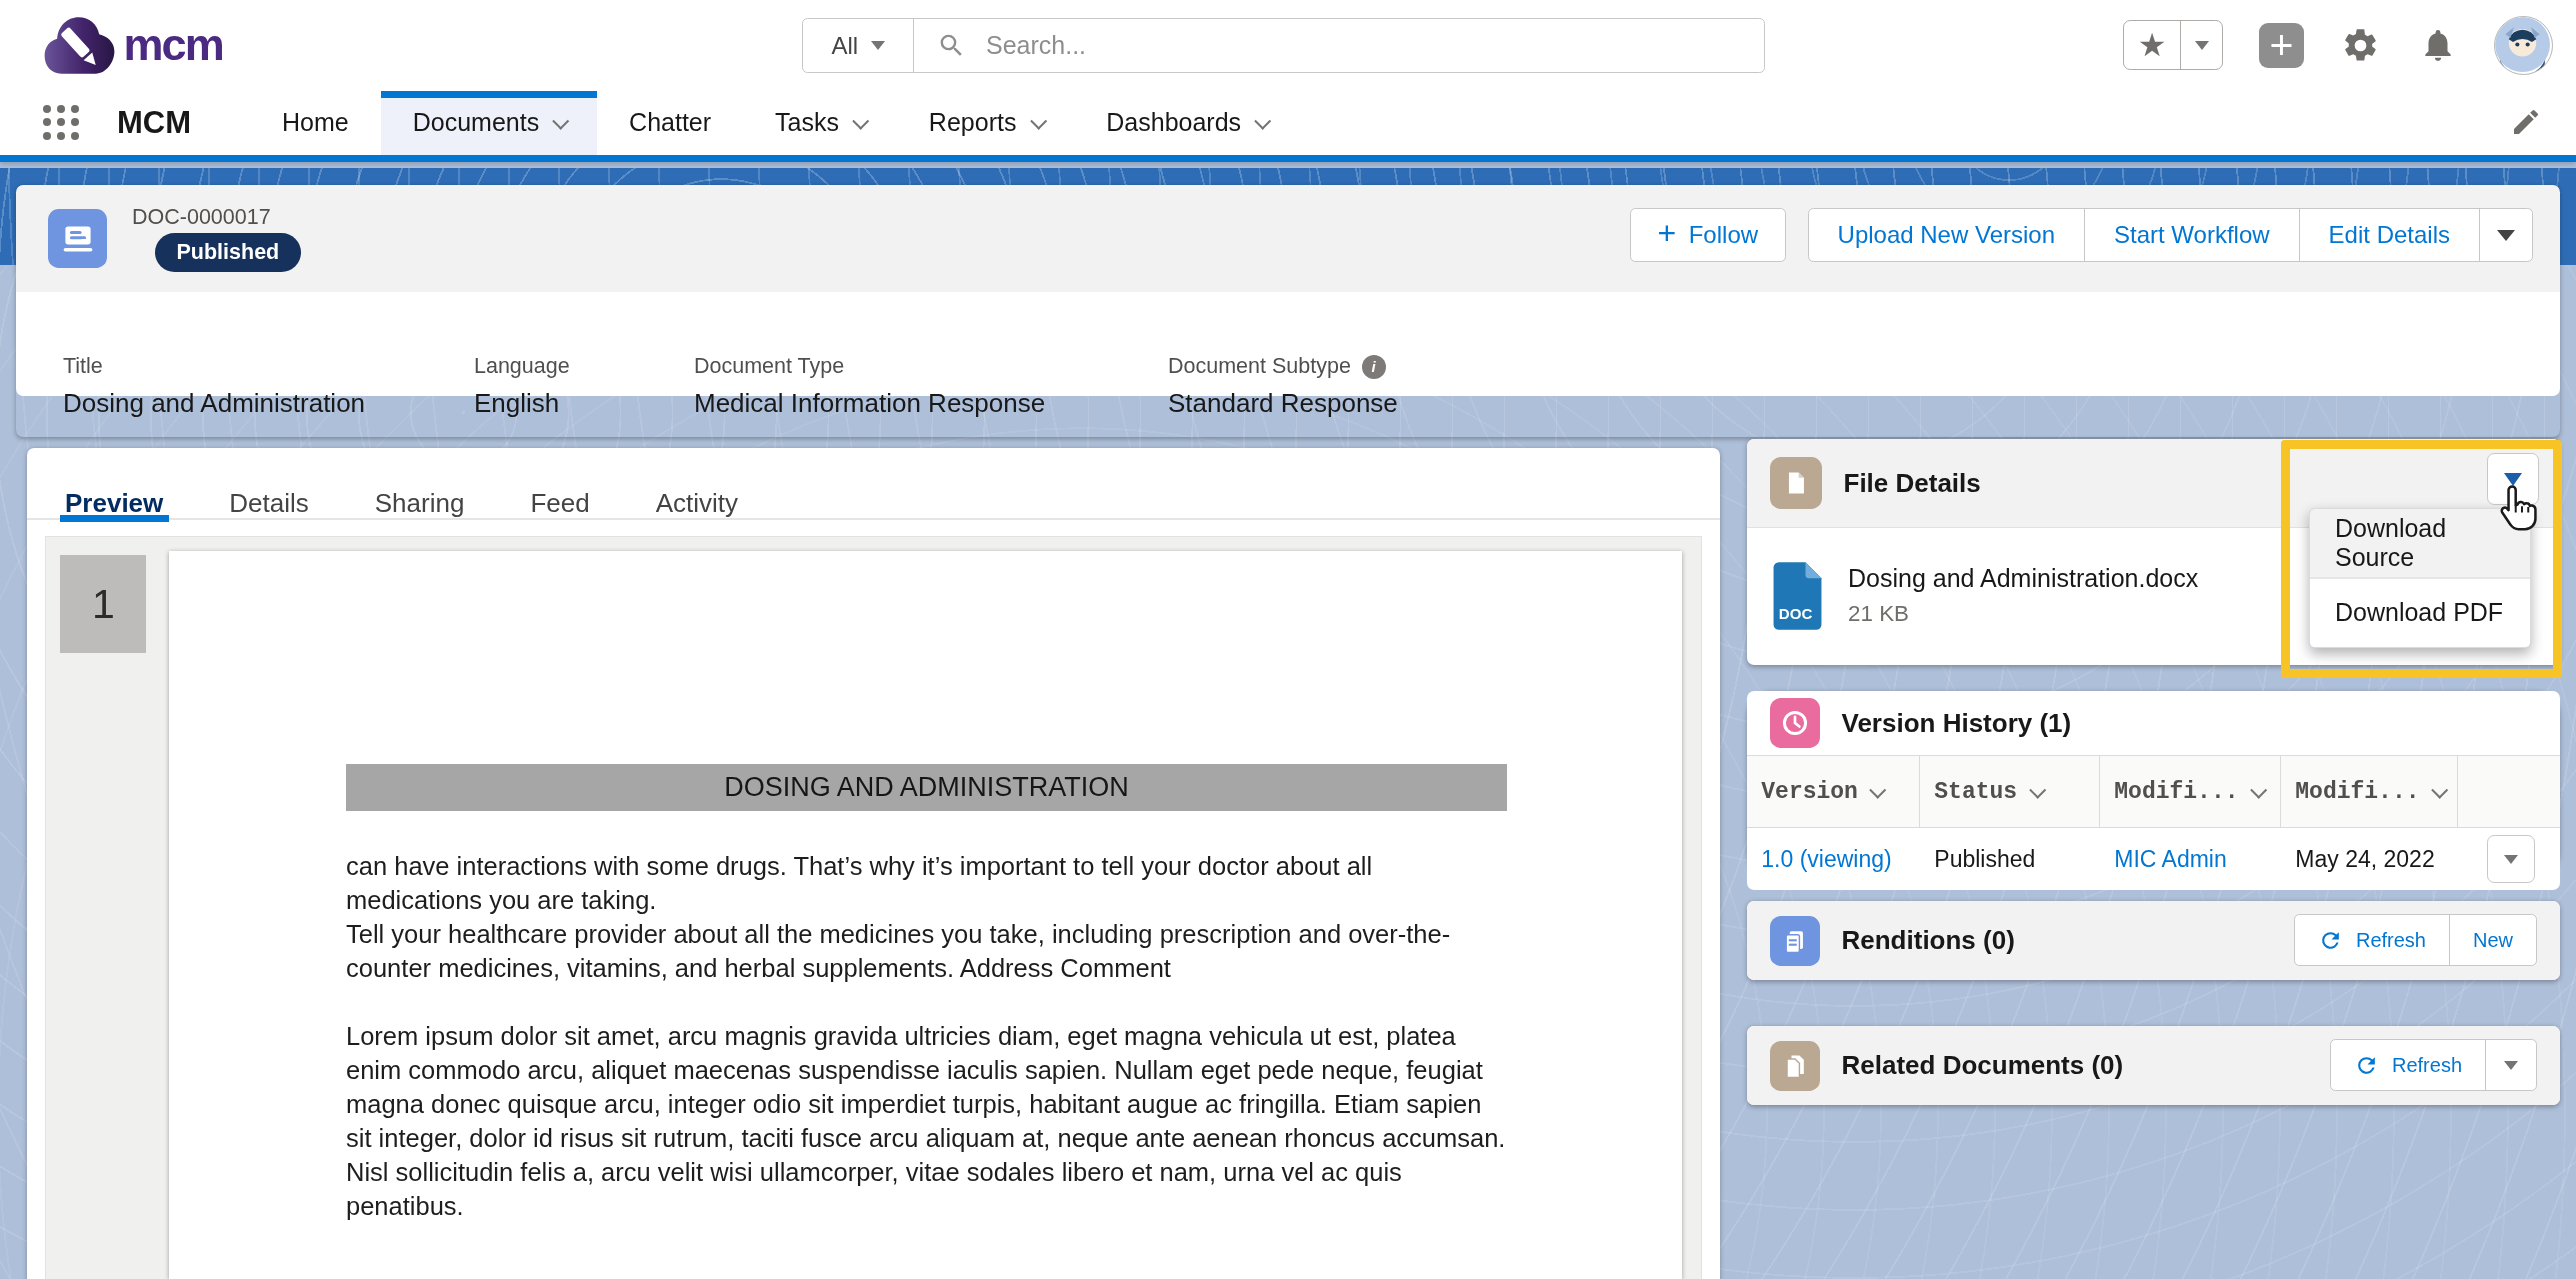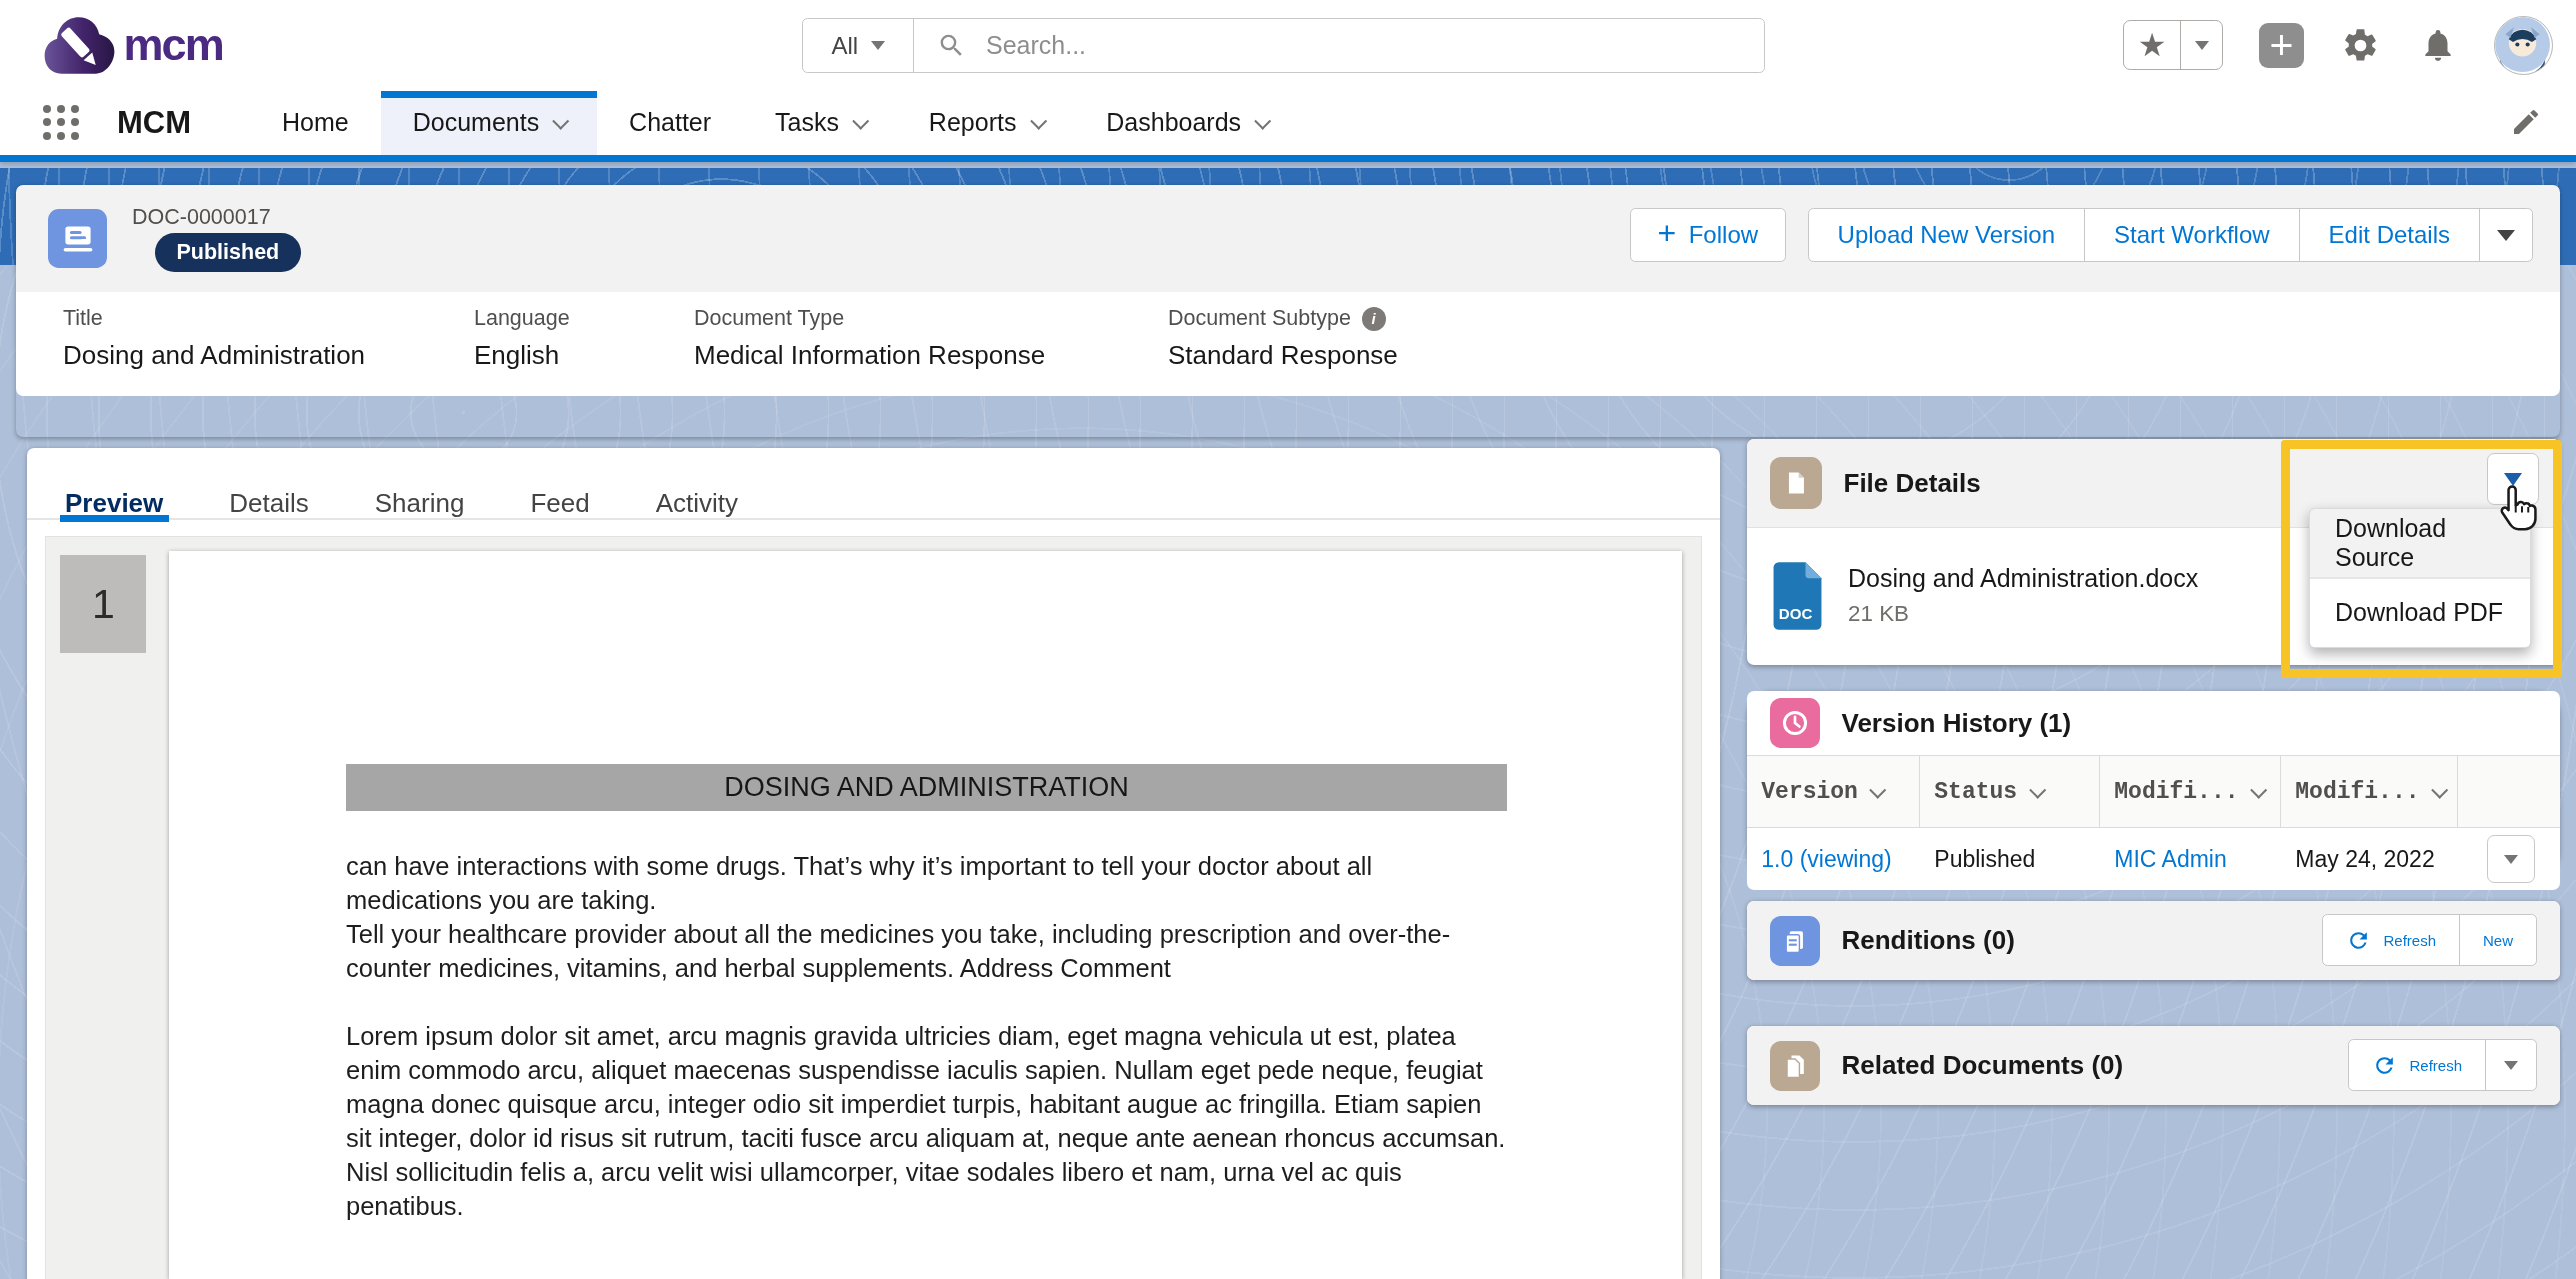--- a/index.html
+++ b/index.html
@@ -61,21 +61,21 @@
   .rc-actions{position:absolute;right:27px;top:23px;display:flex;gap:21.5px;}
   .btn{height:54px;background:#fff;border:1.8px solid #c9c7c5;border-radius:5.4px;color:#0176d3;font-size:24px;display:flex;align-items:center;padding:0 27px;cursor:pointer;white-space:nowrap;}
   .btn .plus{font-size:32px;font-weight:300;margin-right:12.5px;margin-top:-3.6px;}
   .btn-group{display:flex;height:54px;border:1.8px solid #c9c7c5;border-radius:5.4px;background:#fff;overflow:hidden;}
   .btn-seg{display:flex;align-items:center;padding:0 29px;color:#0176d3;font-size:24px;border-right:1.8px solid #c9c7c5;cursor:pointer;white-space:nowrap;}
   .btn-seg:last-child{border-right:0;}
   .btn-caret{display:flex;align-items:center;justify-content:center;width:52px;cursor:pointer;}
   .btn-caret .tri{border-top-color:#444;}
   .rc-fields{height:104px;background:#fff;border-radius:0 0 7.2px 7.2px;position:relative;}
   .field{position:absolute;top:14.3px;}
-  .f-label{font-size:21.5px;color:#514f4d;display:flex;align-items:center;gap:10.7px;}
+  .f-label{font-size:21.5px;color:#514f4d;display:flex;align-items:center;gap:10.7px;margin-top:48px;}
   .f-value{font-size:26px;color:#181818;margin-top:9px;}
   .info-dot{width:24px;height:24px;border-radius:50%;background:#7d7a78;color:#fff;font-size:15px;font-weight:700;display:inline-flex;align-items:center;justify-content:center;font-style:italic;}
 
   
   .left-card{position:absolute;left:27px;top:448px;width:1693px;height:832px;background:#fff;border-radius:7.2px 7.2px 0 0;box-shadow:0 1.8px 5.4px rgba(0,0,0,.3);z-index:4;}
   .lc-tabs{height:72px;display:flex;align-items:center;padding-left:38px;gap:66px;border-bottom:2.7px solid #e5e5e5;}
   .lc-tab{font-size:26px;color:#444;position:relative;height:72px;display:flex;align-items:flex-end;cursor:pointer;}
   .lc-tab.active{font-weight:700;color:#032d60;}
   .lc-tab.active::after{content:"";position:absolute;bottom:-2.7px;left:-5.4px;right:-5.4px;height:6.3px;background:#0176d3;}
   .preview-area{position:absolute;left:18px;right:18px;top:88px;bottom:0;background:#f0f0ef;border:0.9px solid #e2e2e1;}
@@ -105,21 +105,21 @@
   .vh-th{display:flex;align-items:center;gap:12.5px;font-size:23px;font-weight:700;color:#514f4d;padding-left:14.3px;border-right:1.8px solid #dddbda;cursor:pointer;}
   .vh-th:last-child,.vh-th.noborder{border-right:0;}
   .vh-row{display:flex;height:62px;align-items:center;background:#fff;border-radius:0 0 7.2px 7.2px;}
   .vh-td{font-size:23px;padding-left:14.3px;white-space:nowrap;overflow:hidden;}
   .link{color:#0176d3;cursor:pointer;}
   .row-action{width:48px;height:48px;border:1.8px solid #c9c7c5;border-radius:7.2px;background:#fff;display:flex;align-items:center;justify-content:center;cursor:pointer;margin-left:3.6px;}
   .row-action .tri{border-left-width:7.2px;border-right-width:7.2px;border-top-width:9.8px;}
 
   .sc-actions{position:absolute;right:23px;display:flex;}
   .sm-group{display:flex;height:52px;border:1.8px solid #c9c7c5;border-radius:5.4px;background:#fff;overflow:hidden;}
-  .sm-seg{display:flex;align-items:center;gap:12.5px;padding:0 23px;color:#0176d3;font-size:15px;border-right:1.8px solid #c9c7c5;cursor:pointer;white-space:nowrap;}
+  .sm-seg{display:flex;align-items:center;gap:12.5px;padding:0 23px;color:#0176d3;font-size:20px;border-right:1.8px solid #c9c7c5;cursor:pointer;white-space:nowrap;}
   .sm-seg:last-child{border-right:0;}
   .sm-caret{display:flex;align-items:center;justify-content:center;width:50px;cursor:pointer;}
   .sm-caret .tri{border-left-width:7.2px;border-right-width:7.2px;border-top-width:9.8px;}
 
   
   .dd-menu{position:absolute;left:2309px;top:508px;width:222px;background:#c4b5fd;border:0.9px solid #dddbda;border-radius:5.4px;box-shadow:0 5.4px 12.5px rgba(0,0,0,.3);z-index:50;overflow:hidden;}
   .dd-item{height:68px;display:flex;align-items:center;padding-left:25px;font-size:25px;color:#181818;cursor:pointer;background:#fff;}
   .dd-item.hover{background:#f3f2f2;}
   .dd-divider{height:1.8px;background:#e8e6e4;}
   .annotation{position:absolute;left:2281px;top:440px;width:281px;height:238px;border:9px solid #f7c325;border-radius:3.6px;z-index:60;pointer-events:none;}

